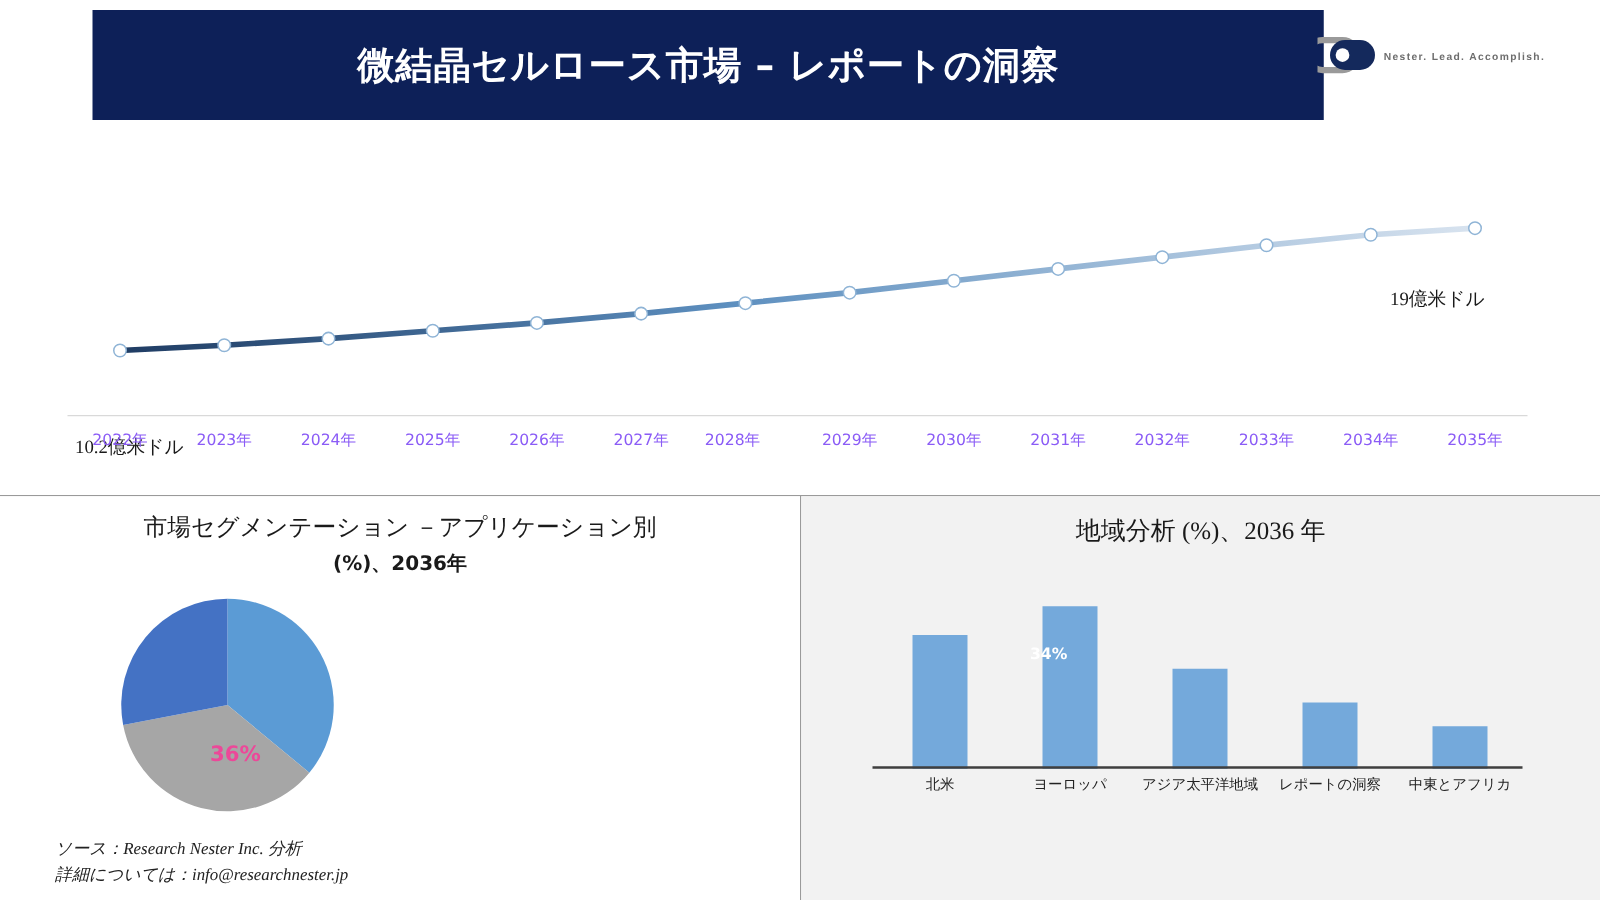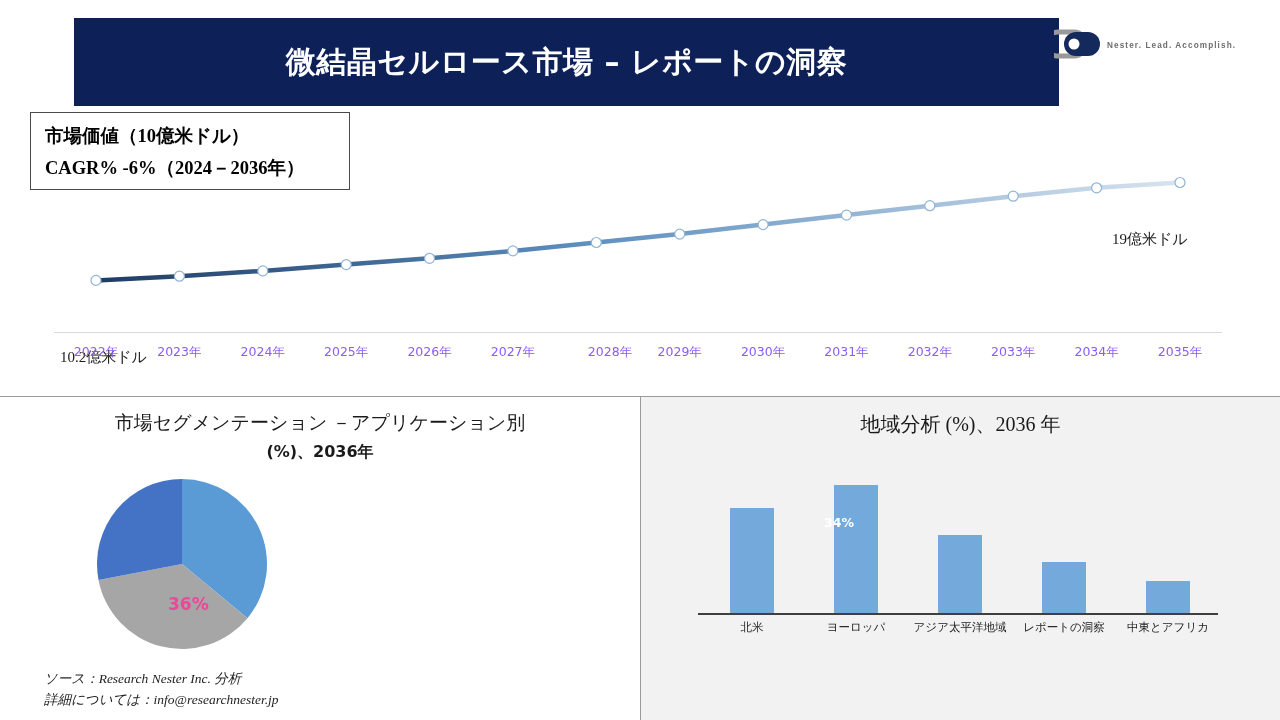--- a/index.html
+++ b/index.html
@@ -7,21 +7,21 @@
   body{
     width:1280px;height:720px;overflow:hidden;background:#ffffff;
     font-family:"Liberation Sans","DejaVu Sans",sans-serif;
     position:relative;
   }
   #page{position:relative;width:1280px;height:720px;}
 
   
   .header-band{
     position:absolute;left:74px;top:8px;width:985px;height:88px;
-    background:#0d2058;display:flex;align-items:center;justify-content:center;margin-top:10px;
+    background:#0d2058;display:flex;align-items:center;justify-content:center;
   }
   .header-title{
     color:#ffffff;font-size:30px;font-weight:700;letter-spacing:.5px;
     font-family:"DejaVu Sans","Liberation Sans",sans-serif;
     white-space:nowrap;
   }
   .logo{
     position:absolute;right:8px;top:16px;width:218px;height:56px;
     display:flex;align-items:center;gap:7px;
   }
@@ -135,24 +135,20 @@
     <svg class="logo-mark" viewBox="0 0 46 36">
       <path d="M4 6 h16 a8 8 0 0 1 0 24 h-16 a8 8 0 0 1 0 -24 z" fill="none" stroke="#9a9a9a" stroke-width="5"></path>
       <path d="M22 6 h12 a10 10 0 0 1 0 24 h-12 a10 10 0 0 1 0 -24 z" fill="#14295c"></path>
       <circle cx="20" cy="18" r="5.5" fill="#ffffff"></circle>
     </svg>
     <div class="logo-text">
       <div class="logo-tag">Nester. Lead. Accomplish.</div>
     </div>
   </div>
 
-  <div class="value-box">
-    <div class="value-line">市場価値（10億米ドル）</div>
-    <div class="value-line">CAGR% -6%（2024－2036年）</div>
-  </div>
 
   <div class="line-chart">
     <svg class="line-svg" width="1280" height="275">
       <defs>
         <linearGradient id="lineGrad" x1="0" y1="0" x2="1" y2="0">
           <stop offset="0%" stop-color="#1f3c63"></stop>
           <stop offset="45%" stop-color="#5d8fbf"></stop>
           <stop offset="100%" stop-color="#d8e3ef"></stop>
         </linearGradient>
       </defs>
@@ -179,21 +175,21 @@
   </div>
 
   <div class="axis-line"></div>
   <div class="x-labels" id="x-labels">
       <div class="x-tick" style="left: 42px;">2022年</div>
       <div class="x-tick" style="left: 125.385px;">2023年</div>
       <div class="x-tick" style="left: 208.769px;">2024年</div>
       <div class="x-tick" style="left: 292.154px;">2025年</div>
       <div class="x-tick" style="left: 375.538px;">2026年</div>
       <div class="x-tick" style="left: 458.923px;">2027年</div>
-      <div class="x-tick" style="left: 556px;">2028年</div>
+      <div class="x-tick" style="left: 532px;">2028年</div>
       <div class="x-tick" style="left: 625.692px;">2029年</div>
       <div class="x-tick" style="left: 709.077px;">2030年</div>
       <div class="x-tick" style="left: 792.462px;">2031年</div>
       <div class="x-tick" style="left: 875.846px;">2032年</div>
       <div class="x-tick" style="left: 959.231px;">2033年</div>
       <div class="x-tick" style="left: 1042.62px;">2034年</div>
       <div class="x-tick" style="left: 1126px;">2035年</div>
     </div>
 
   <div class="divider-h"></div>

